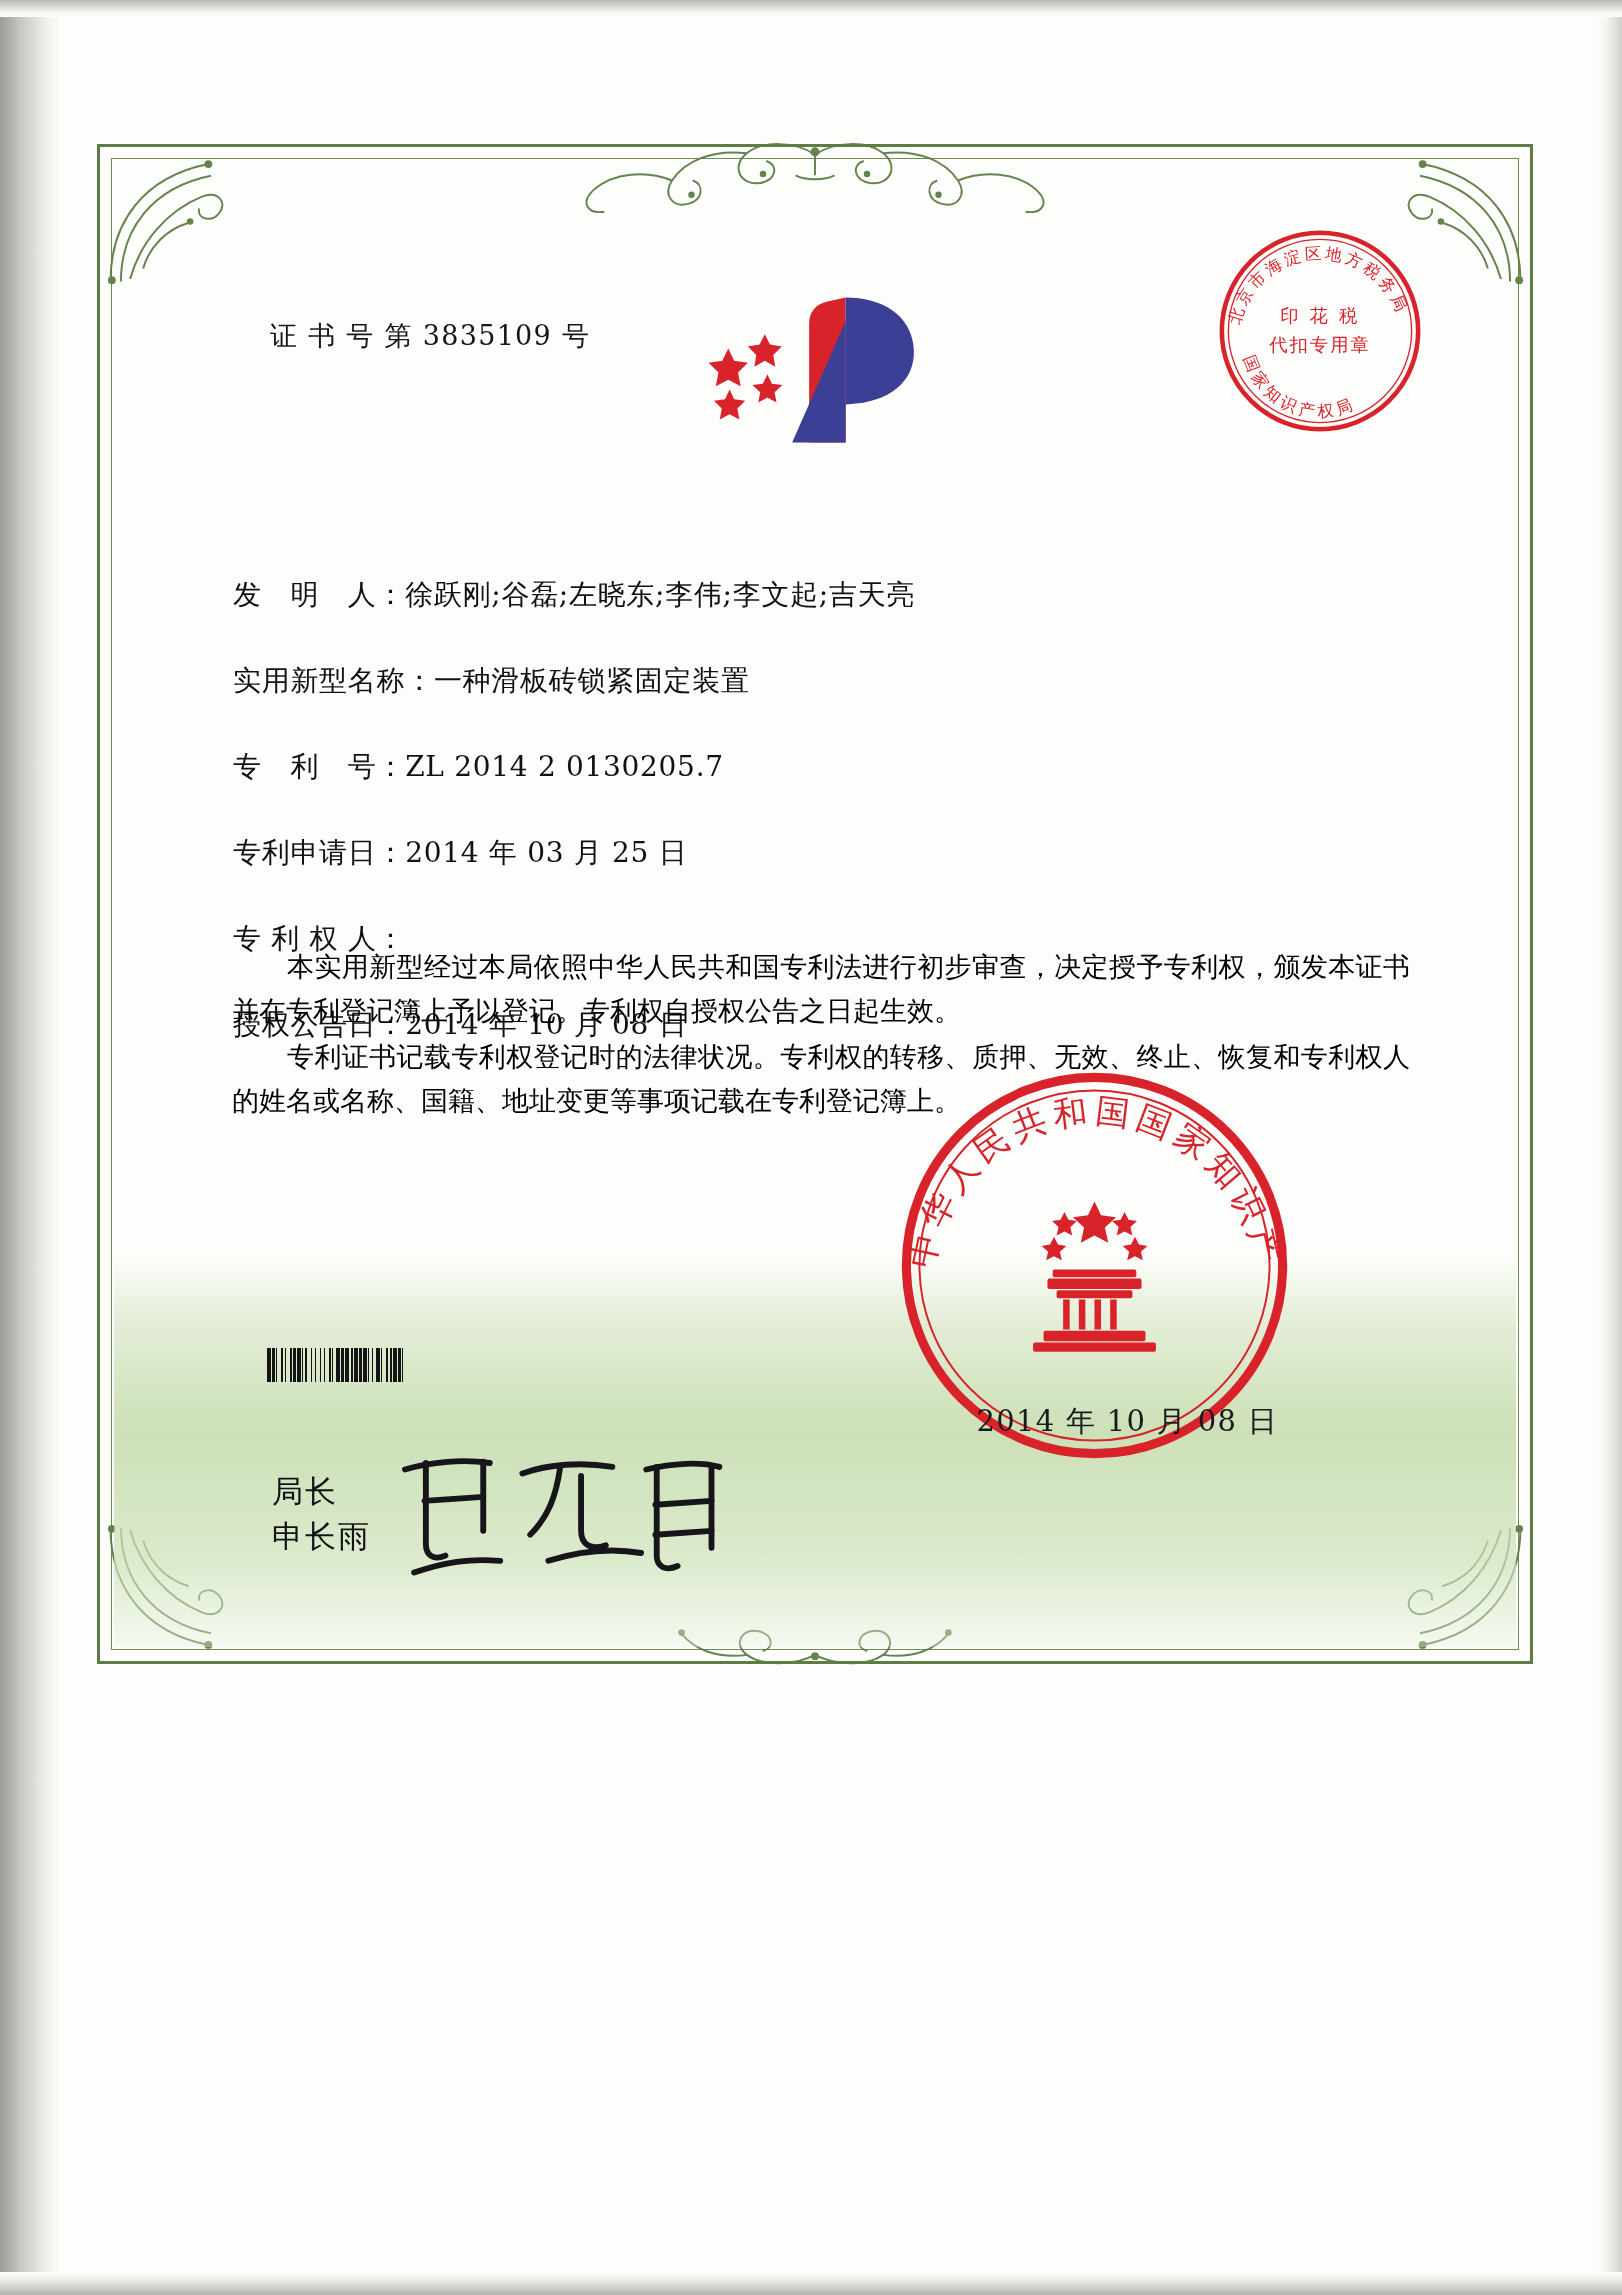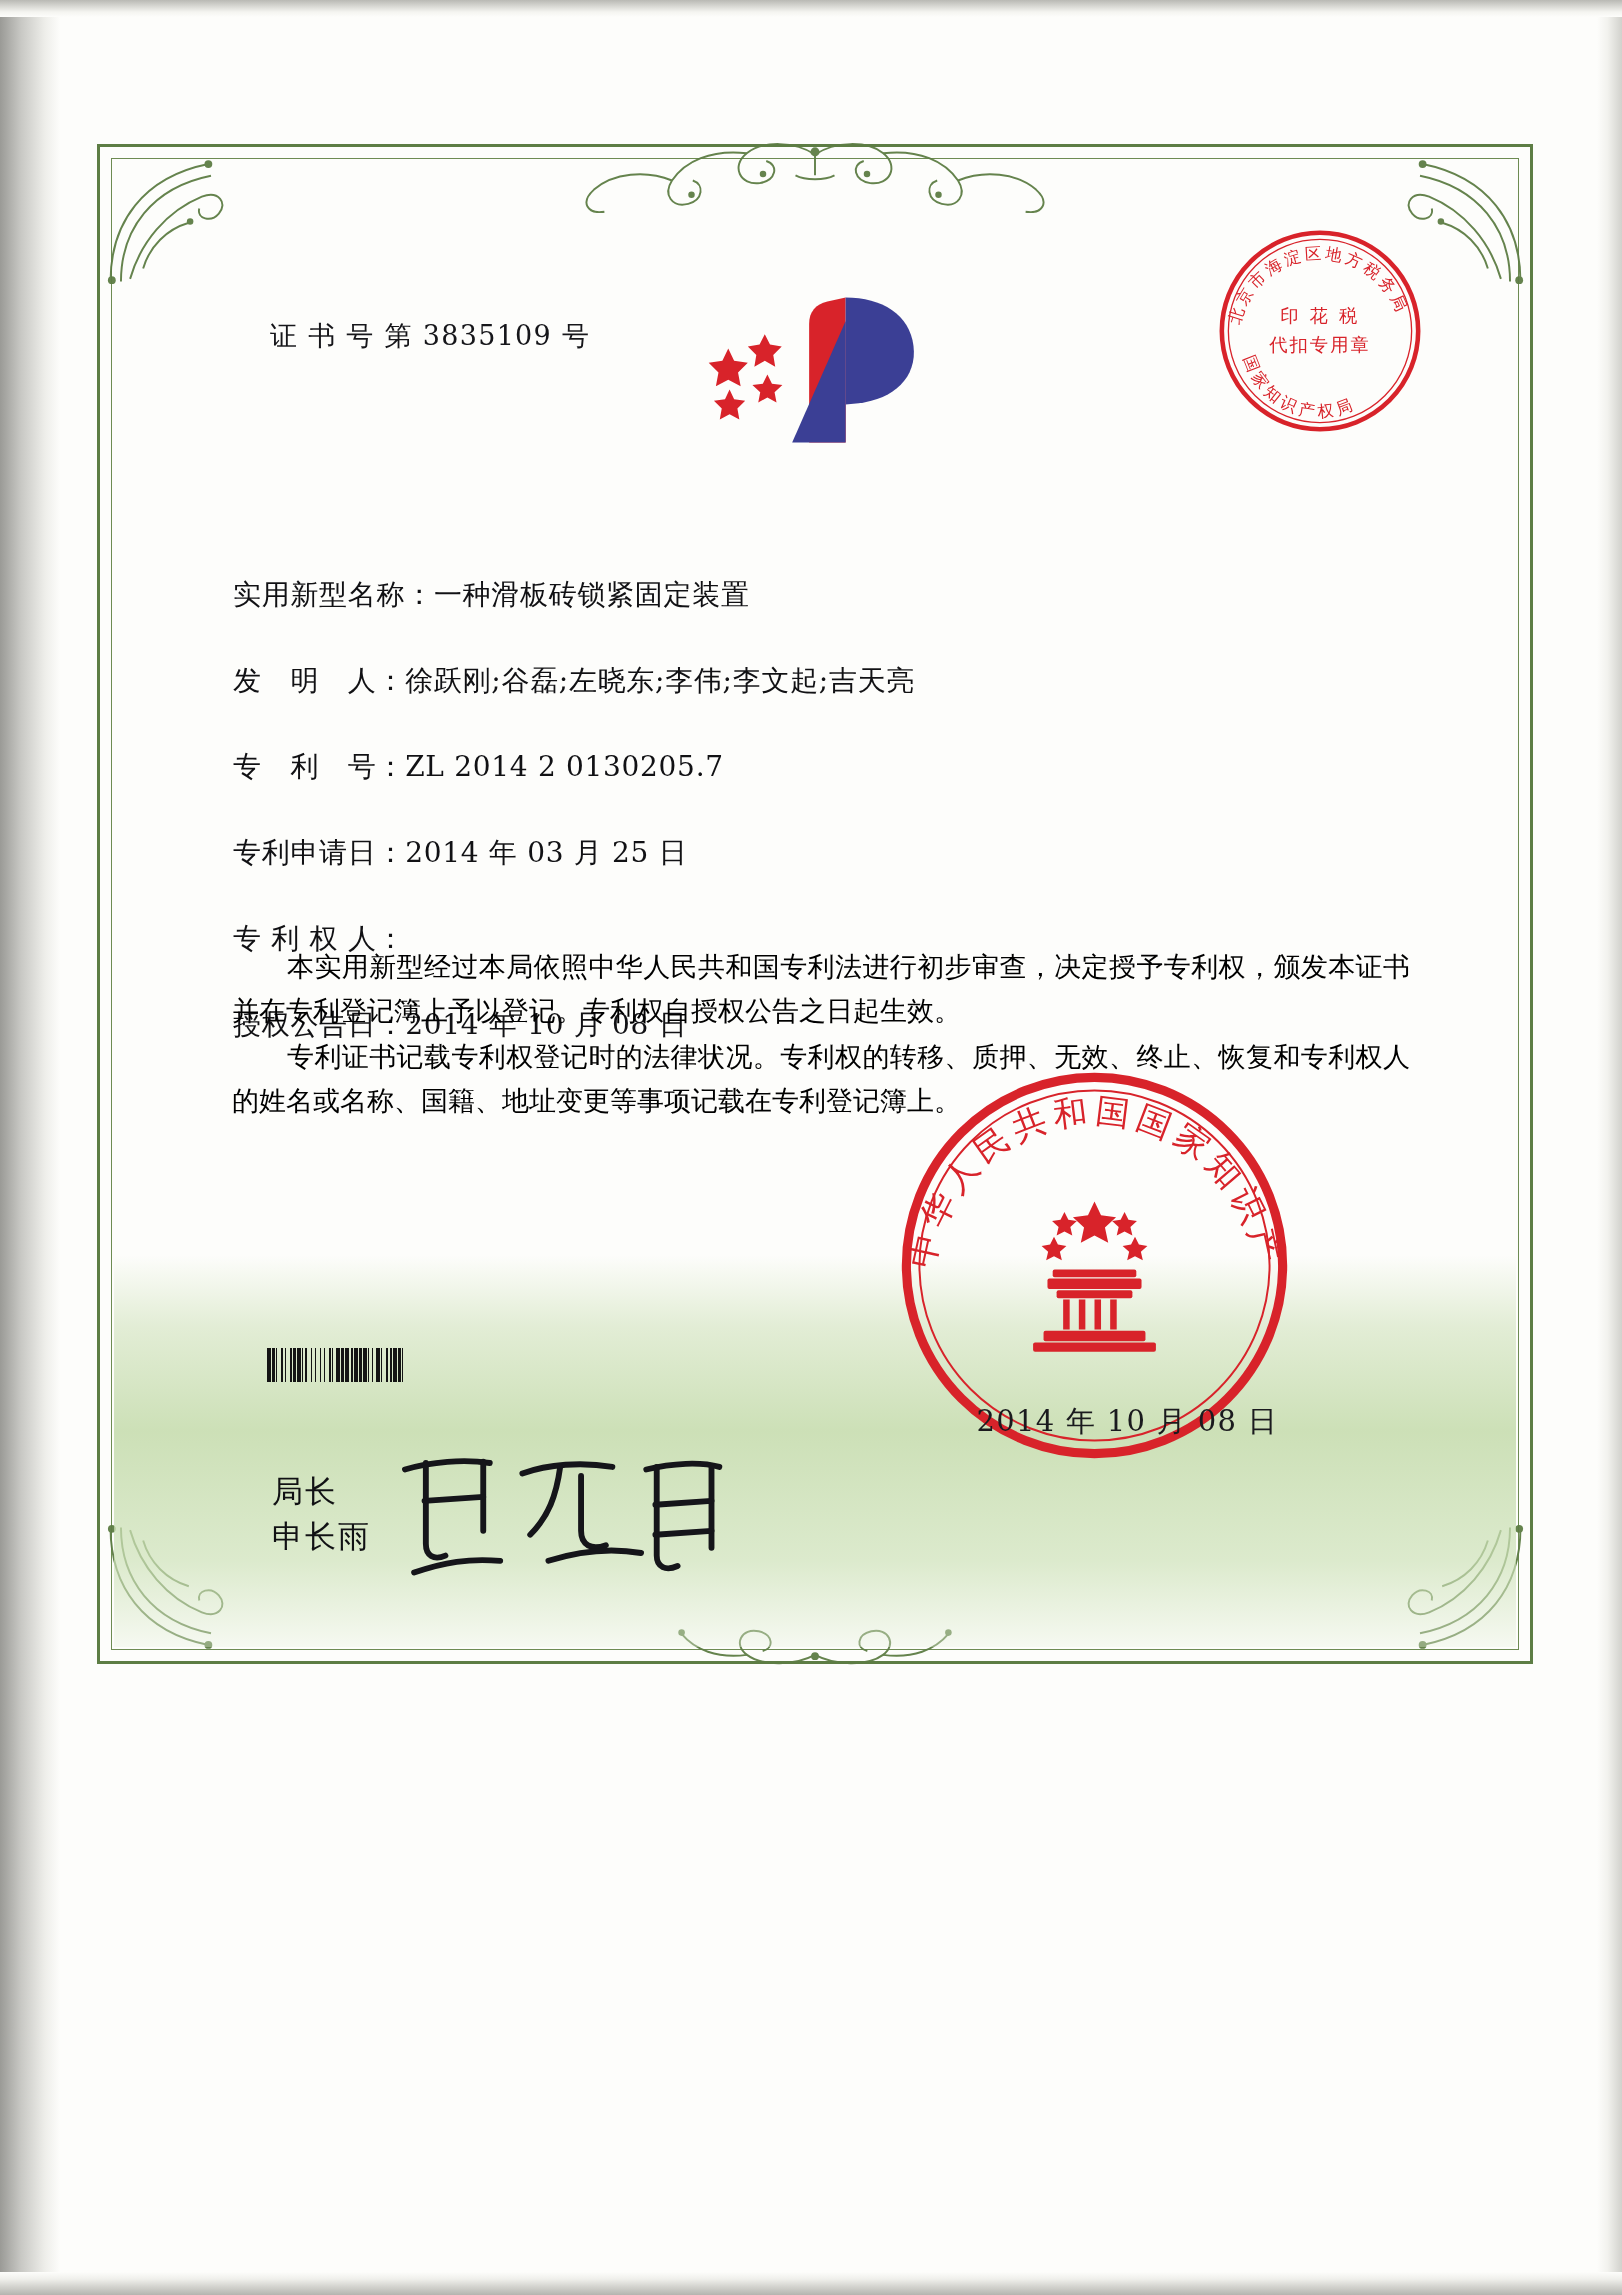--- a/index.html
+++ b/index.html
@@ -387,26 +387,26 @@
         <text font-size="25" fill="#d8232a" font-family="DejaVu Serif, serif" letter-spacing="6">
           <textPath href="#arcBot" startOffset="8%">国家知识产权局</textPath>
         </text>
         <text x="165" y="152" text-anchor="middle" font-size="28" fill="#d8232a" font-family="DejaVu Serif, serif" letter-spacing="4">印 花 税</text>
         <text x="165" y="196" text-anchor="middle" font-size="28" fill="#d8232a" font-family="DejaVu Serif, serif" letter-spacing="3">代扣专用章</text>
       </svg>
 
 
       <div class="fields">
         <div class="frow">
+          <span class="flabel">发　明　人：</span>
+          <span class="fvalue">徐跃刚;谷磊;左晓东;李伟;李文起;吉天亮</span>
+        </div>
+        <div class="frow">
           <span class="flabel">实用新型名称：</span>
           <span class="fvalue">一种滑板砖锁紧固定装置</span>
-        </div>
-        <div class="frow">
-          <span class="flabel">发　明　人：</span>
-          <span class="fvalue">徐跃刚;谷磊;左晓东;李伟;李文起;吉天亮</span>
         </div>
         <div class="frow">
           <span class="flabel">专　利　号：</span>
           <span class="fvalue">ZL 2014 2 0130205.7</span>
         </div>
         <div class="frow">
           <span class="flabel">专利申请日：</span>
           <span class="fvalue">2014 年 03 月 25 日</span>
         </div>
         <div class="frow">

